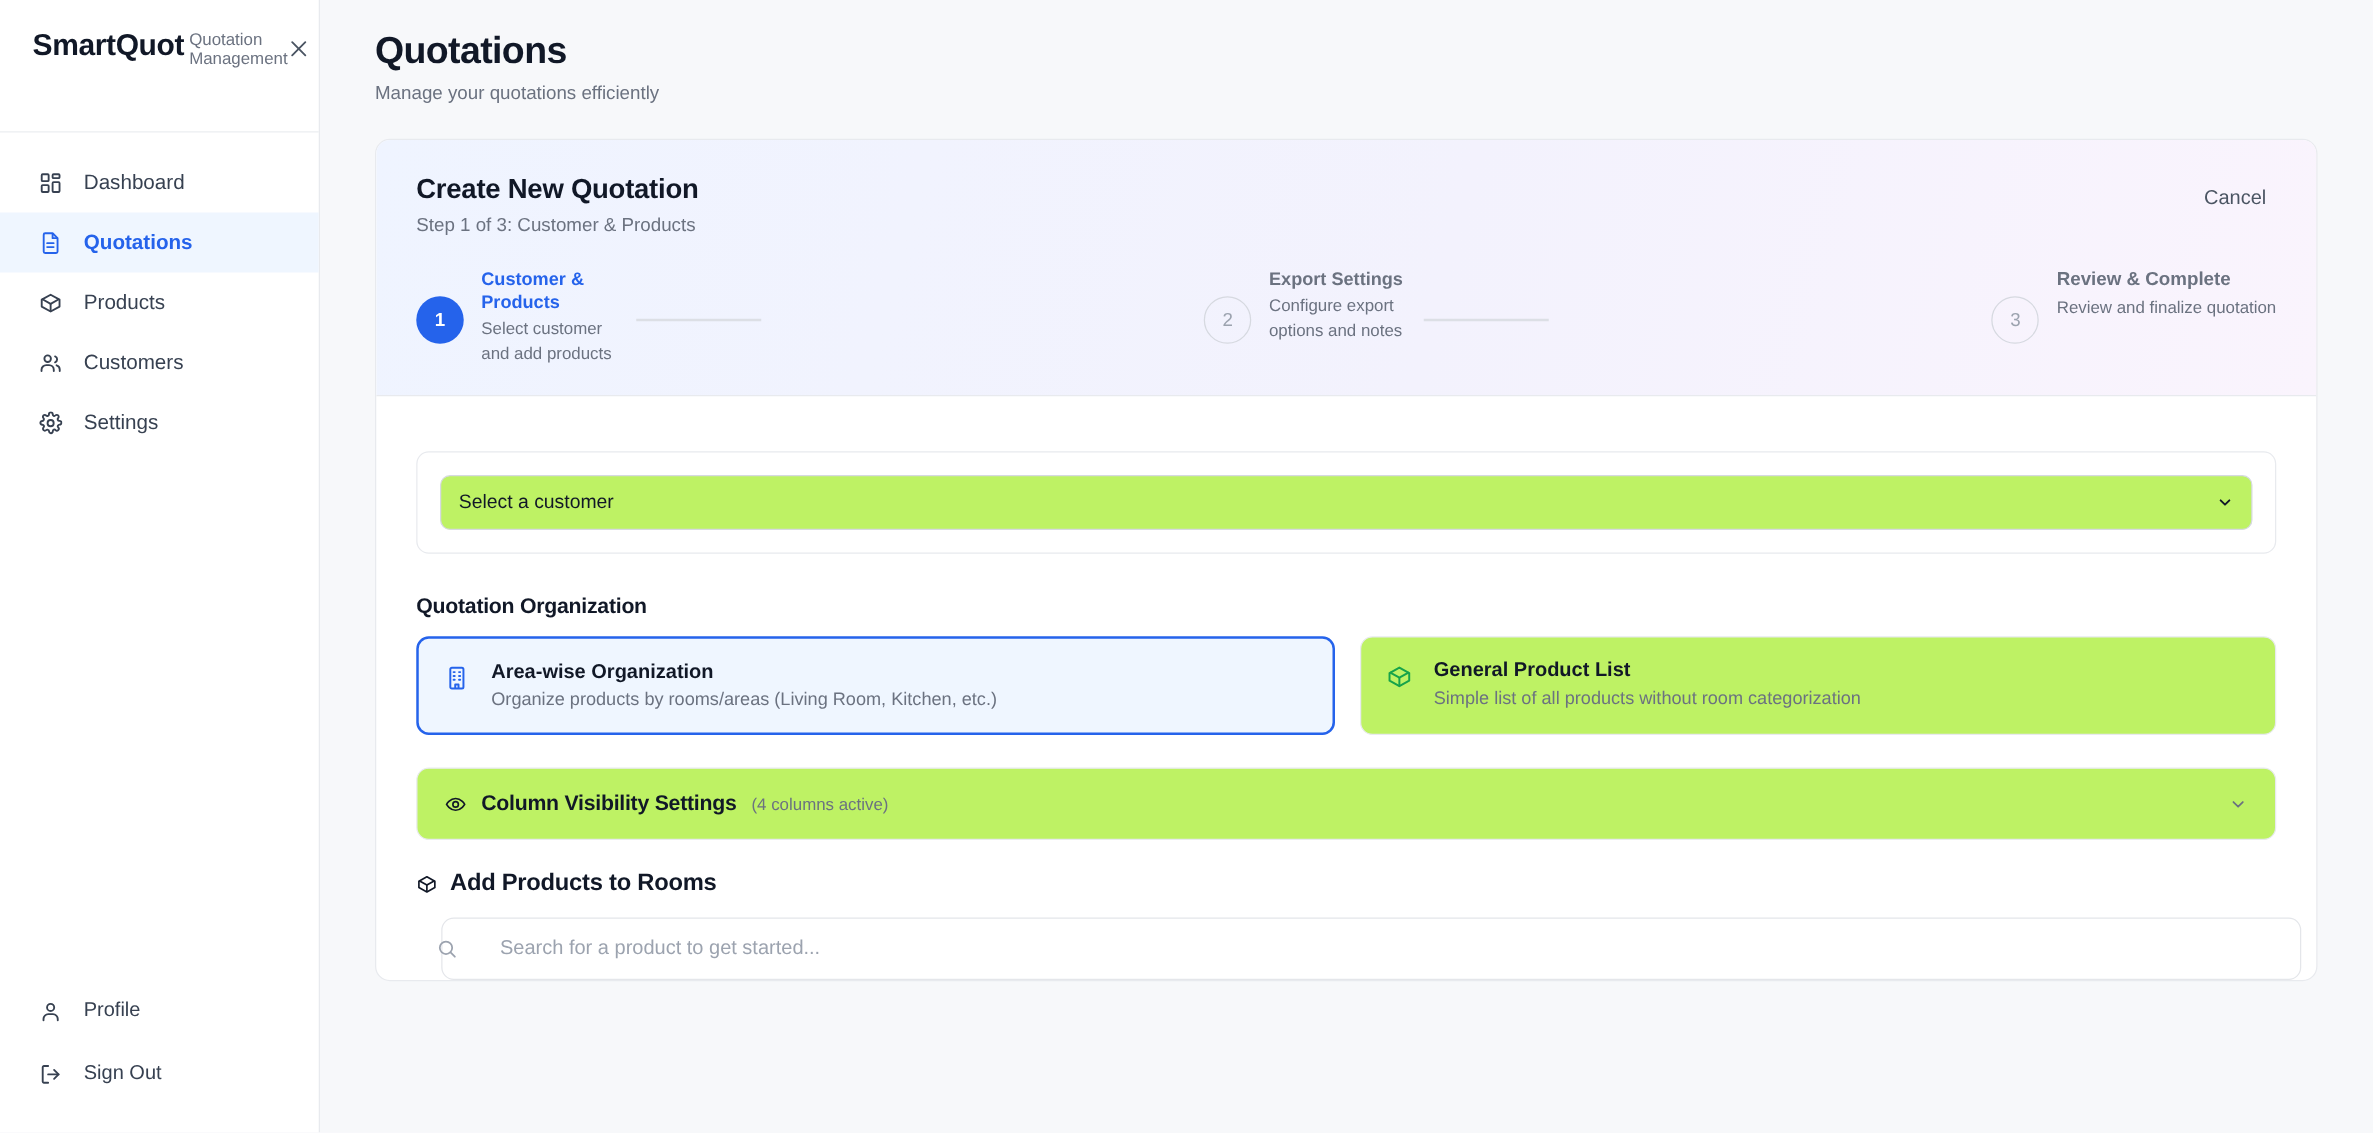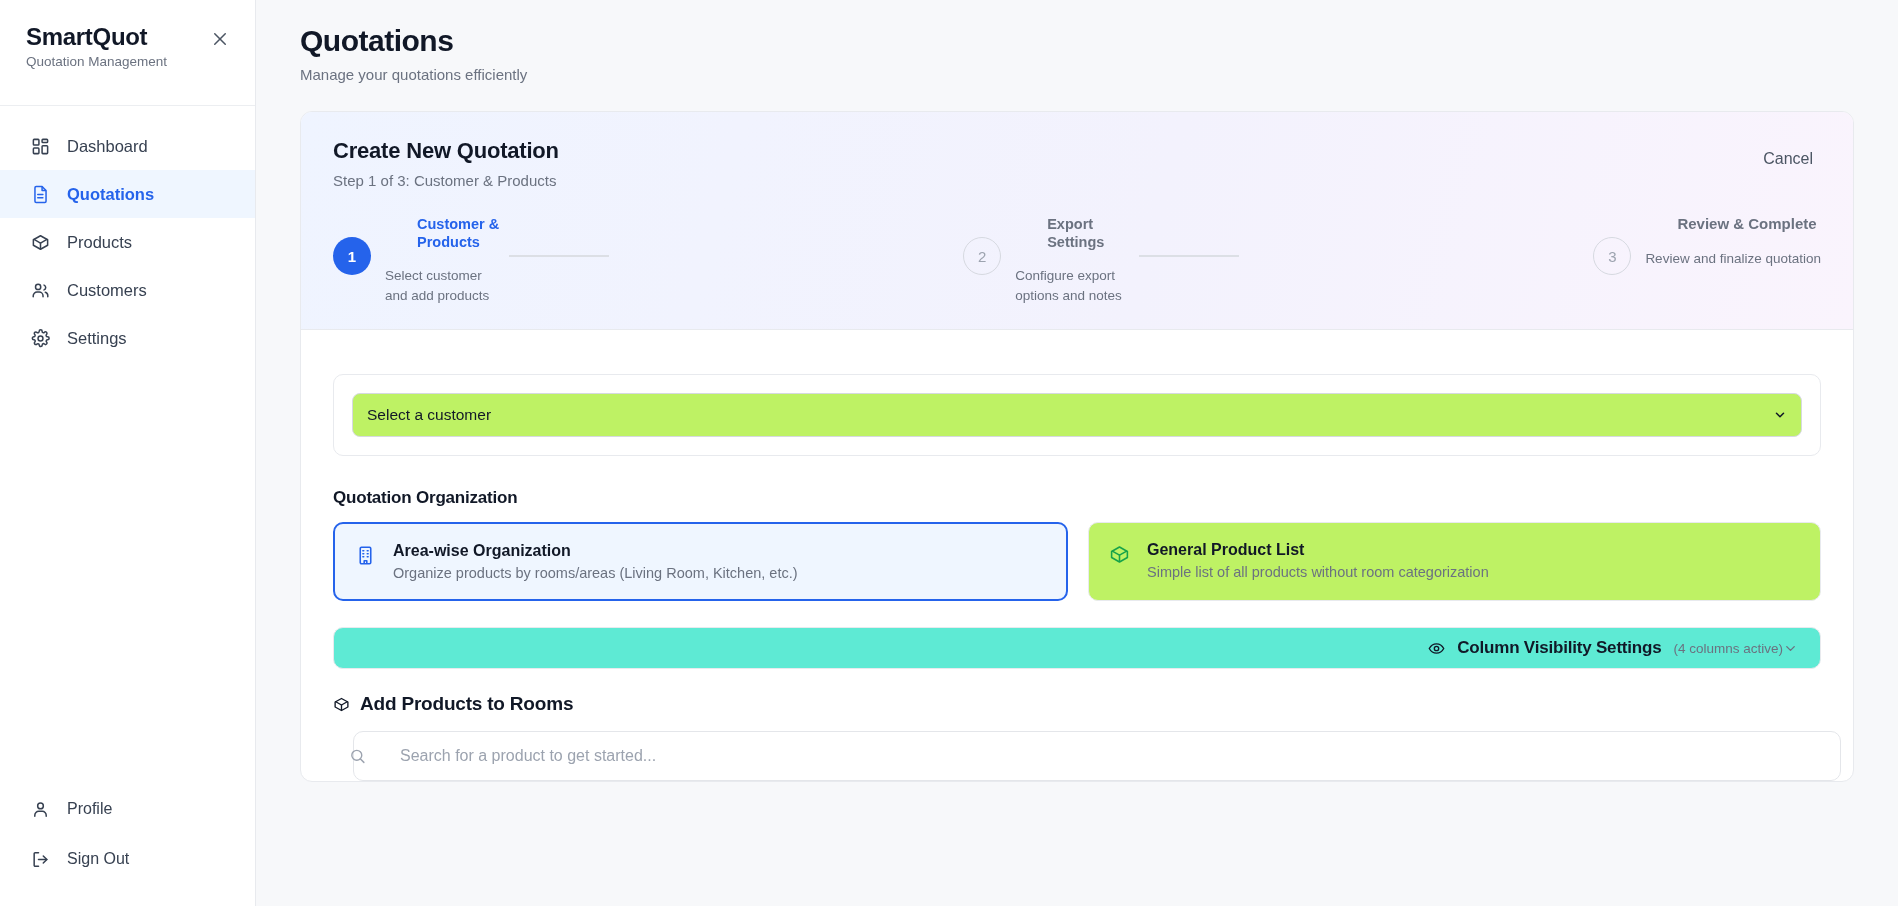--- a/index.html
+++ b/index.html
@@ -18,21 +18,21 @@
     border-right: 1px solid #e8eaee;
     display: flex; flex-direction: column;
     position: relative;
   }
   .sb-head {
     padding: 24px 22px 22px 26px;
     border-bottom: 1px solid #eceef1;
     display: flex; justify-content: space-between; align-items: flex-start;
     height: 106px;
   }
-  .sb-brand { display: flex; flex-direction: column; gap: 4px; }
+  .sb-brand { display: flex; flex-direction: row; gap: 4px; }
   .sb-title { font-size: 24px; font-weight: bold; color: #111827; letter-spacing: -0.3px; line-height: 1.1; }
   .sb-sub { font-size: 13.5px; color: #6b7280; }
   .sb-close {
     width: 26px; height: 26px; margin-top: 2px;
     display: flex; align-items: center; justify-content: center;
     color: #4b5563; cursor: pointer; border-radius: 5px;
   }
   .sb-nav { padding-top: 16px; display: flex; flex-direction: column; }
   .sb-item {
     display: flex; align-items: center; gap: 16px;
@@ -76,24 +76,24 @@
   .stepper { display: flex; align-items: flex-start; margin-top: 26px; }
   .step { display: flex; align-items: flex-start; }
   .step-circle {
     width: 38px; height: 38px; border-radius: 50%;
     display: flex; align-items: center; justify-content: center;
     font-size: 15px; flex: 0 0 38px; margin-top: 22px;
   }
   .step-circle.done { background: #2563eb; color: #fff; font-weight: bold; }
   .step-circle.todo { background: transparent; color: #9ca3af; border: 1.5px solid #d6d9e0; }
   .step-text { margin-left: 14px; max-width: 116px; }
-  .step-label { font-size: 14.5px; font-weight: bold; line-height: 1.25; margin-left: 32px; }
+  .step-label { font-size: 14.5px; font-weight: bold; line-height: 1.25; }
   .step-label.on { color: #2563eb; }
   .step-label.off { color: #6b7280; }
-  .step-desc { font-size: 13.5px; color: #6b7280; line-height: 1.45; margin-top: 15px; }
+  .step-desc { font-size: 13.5px; color: #6b7280; line-height: 1.45; margin-top: 2px; }
   .step-line { width: 100px; height: 2px; background: #dcdfe5; margin: 40px 18px 0 8px; flex: 0 0 100px; }
   .step-spacer { flex: 1; }
   .step3 .step-text { max-width: 260px; }
   .step3 .step-label { font-size: 15px; }
 
   
   .card-body { padding: 28px 32px 0 32px; }
   .sec-title {
     display: flex; align-items: center; gap: 10px;
     font-size: 19px; font-weight: bold; color: #111827; letter-spacing: -0.2px;
@@ -121,22 +121,22 @@
     display: flex; align-items: flex-start; gap: 16px; cursor: pointer;
     border: 1px solid #e8eaee; background: #bef264; min-height: 70px;
   }
   .org-card.selected { border: 2px solid #2563eb; background: #eff6ff; }
   .org-ico { margin-top: 3px; display: flex; flex: 0 0 22px; }
   .org-name { font-size: 16px; font-weight: bold; color: #111827; }
   .org-desc { font-size: 14.5px; color: #6b7280; margin-top: 5px; }
 
   .collapse-row {
     margin-top: 26px; border: 1px solid #e8eaee; border-radius: 10px;
-    background: #5eead4; height: 42px; padding: 0 22px;
-    display: flex; align-items: center; justify-content: flex-end; cursor: pointer;
+    background: #bef264; height: 58px; padding: 0 22px;
+    display: flex; align-items: center; justify-content: space-between; cursor: pointer;
   }
   .cr-left { display: flex; align-items: center; gap: 12px; }
   .cr-title { font-size: 17px; font-weight: bold; color: #111827; letter-spacing: -0.2px; }
   .cr-count { font-size: 13.5px; color: #6b7280; }
   .cr-chev { color: #6b7280; display: flex; }
 
   .search-wrap { margin-top: 16px; position: relative; }
   .search-input {
     width: 100%; height: 50px;
     border: 1px solid #e4e6ea; border-radius: 10px;

